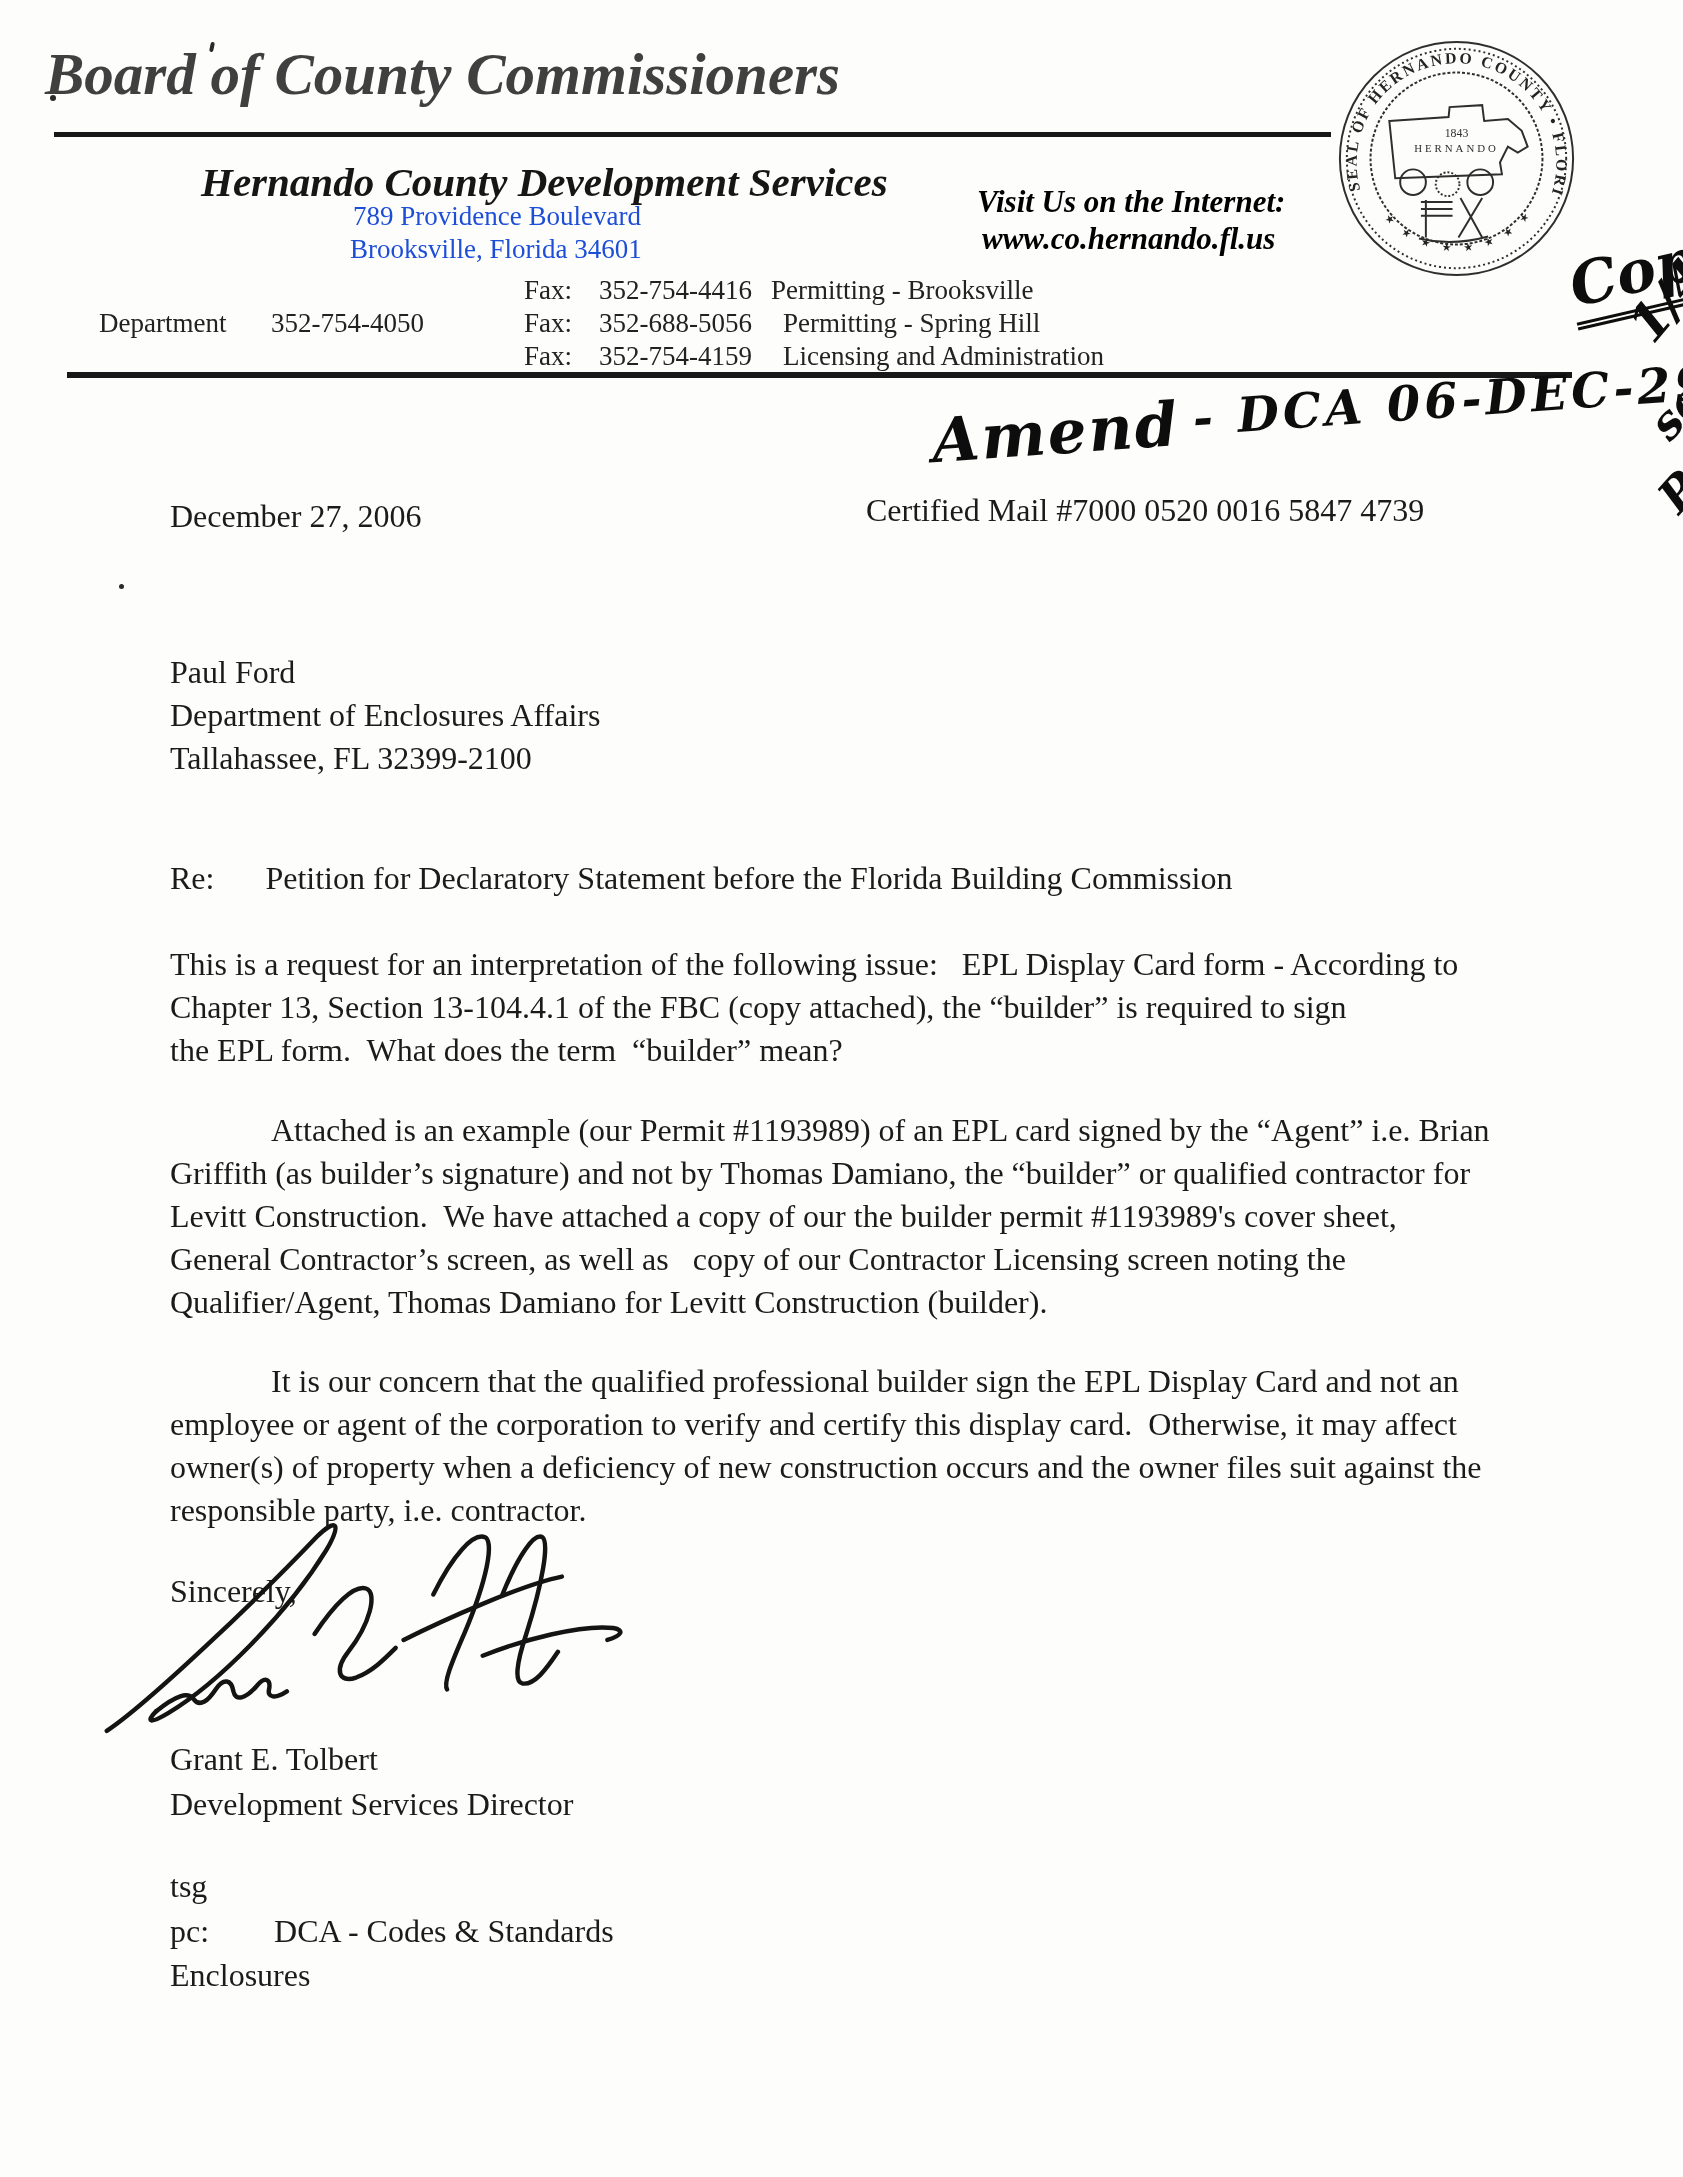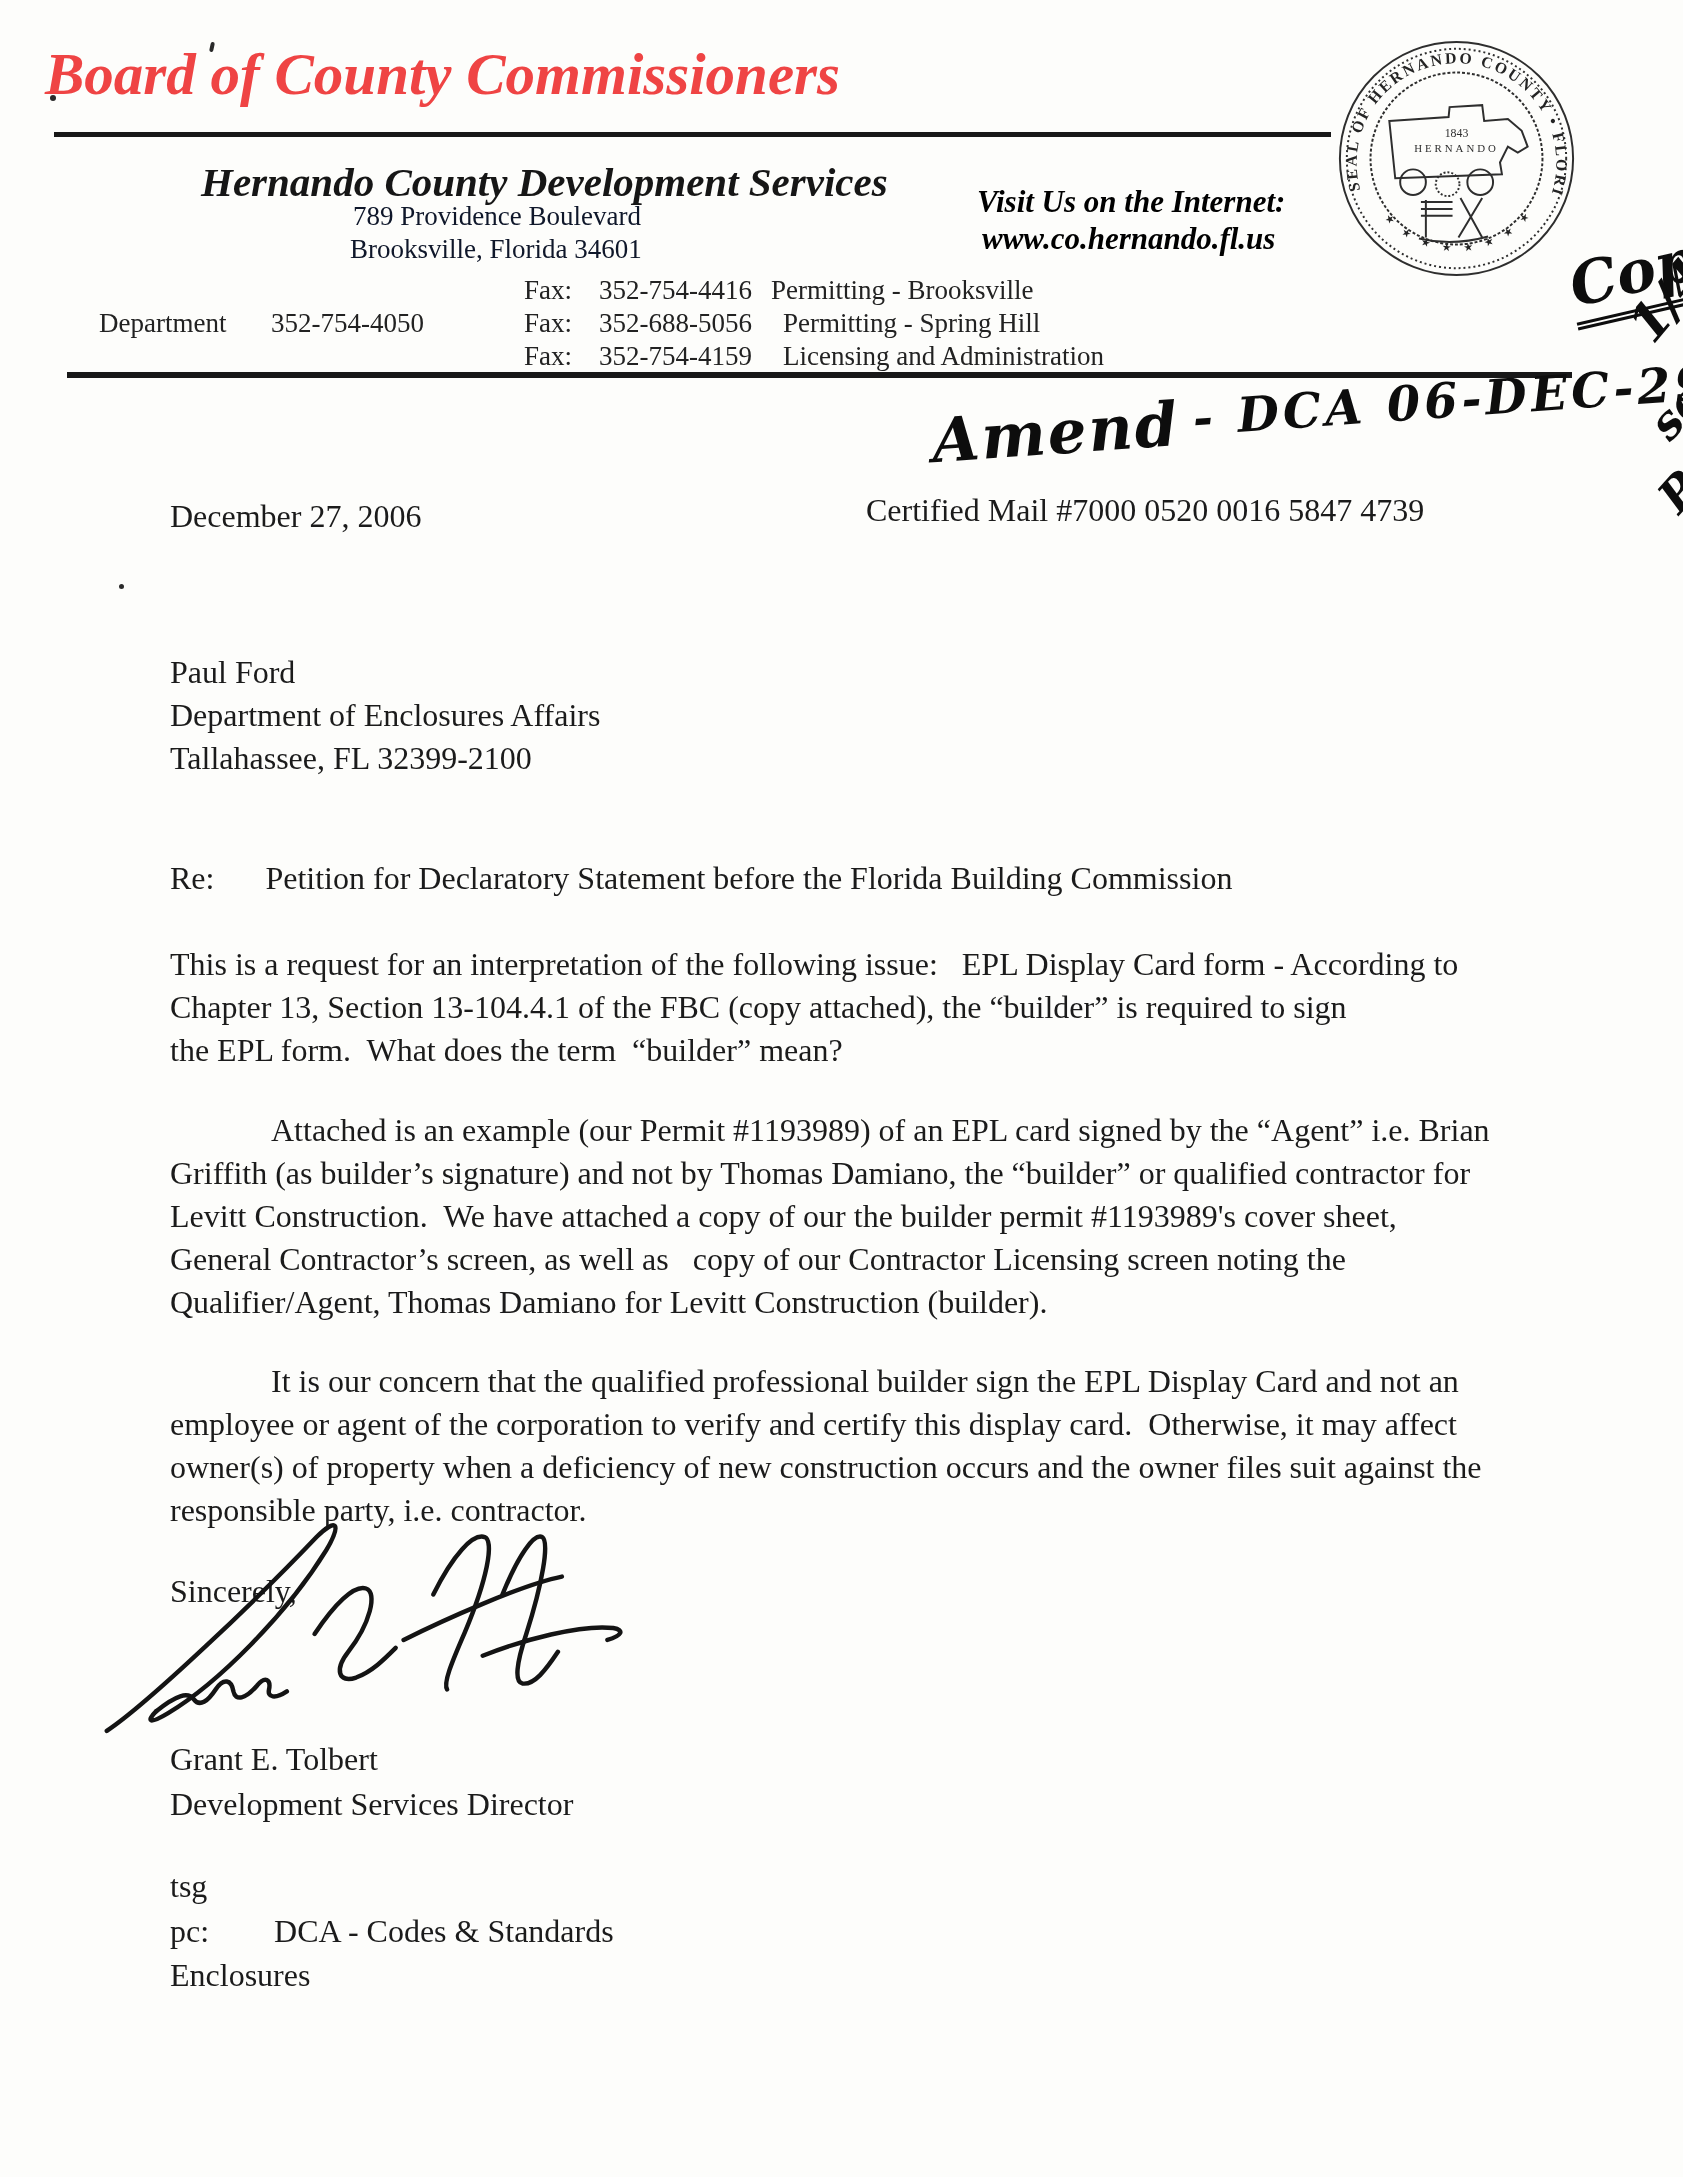--- a/index.html
+++ b/index.html
@@ -6,25 +6,25 @@
   .page{
     position:relative;width:1683px;height:2177px;margin:0 auto;
     background:#fdfdfb;overflow:hidden;color:#1b1b1b;
     font-family:"Liberation Serif",serif;
   }
   .abs{position:absolute;}
   .line{white-space:pre;}
   
   .title{
     font-family:"Liberation Serif",serif;font-style:italic;font-weight:700;
-    font-size:59px;letter-spacing:0px;color:#ef4444;white-space:pre;
+    font-size:59px;letter-spacing:0px;color:#404040;white-space:pre;
   }
   .rule{background:#181818;}
   .h-org{font-style:italic;font-weight:700;font-size:41px;white-space:pre;color:#161616;}
-  .h-addr{font-size:27px;white-space:pre;color:#0f172a;}
+  .h-addr{font-size:27px;white-space:pre;color:#1d4ed8;}
   .h-contact{font-size:27px;white-space:pre;color:#222;}
   .h-visit{font-style:italic;font-weight:700;font-size:31px;white-space:pre;color:#000000;}
   
   .body-block{font-size:32px;line-height:43px;color:#1b1b1b;}
   .b{font-weight:400;}
   .indent{padding-left:101px;}
   
   .hand{
     font-family:"DejaVu Serif",serif;font-style:italic;font-weight:700;
     color:#0d0d0d;white-space:pre;

